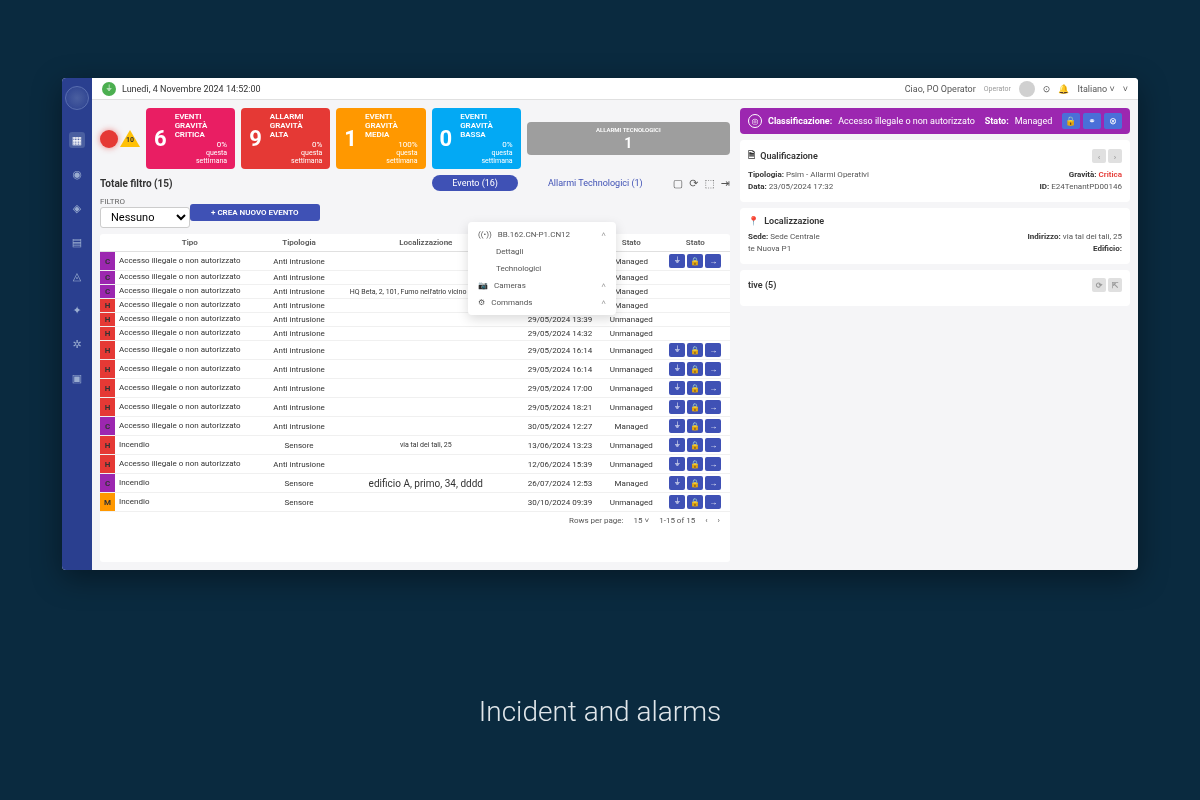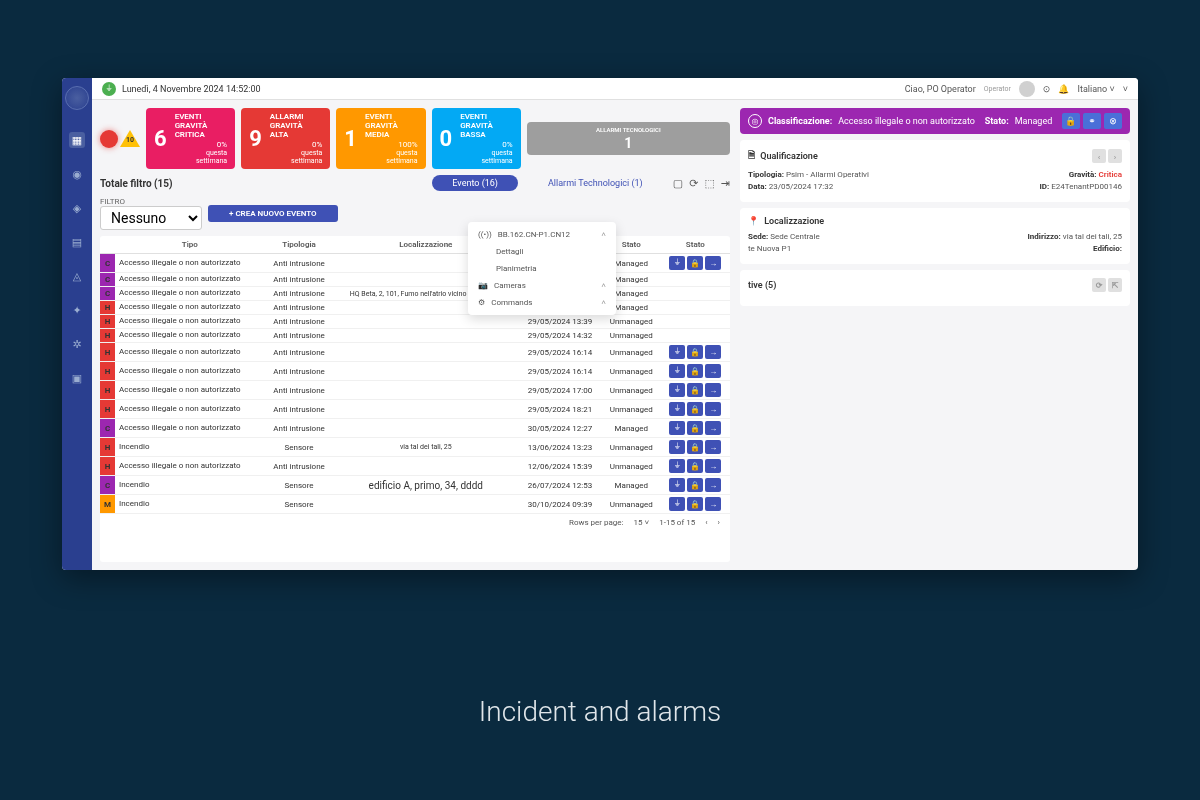--- a/index.html
+++ b/index.html
@@ -25,23 +25,23 @@
 .stat-card.crit{background:#e91e63}.stat-card.alta{background:#e53935}.stat-card.med{background:#ff9800}.stat-card.bas{background:#03a9f4}.stat-card.tech{background:#9e9e9e;flex:.5}
 .stat-num{font-size:22px;font-weight:bold}
 .stat-title{font-size:8px;font-weight:600;margin-bottom:1px}
 .stat-pct{font-size:8px;text-align:right}
 .tabs-row{display:flex;align-items:center;gap:10px;font-size:10px}
 .total{font-weight:700;color:#333}
 .tab{padding:3px 20px;border-radius:10px;font-size:9px}
 .tab.active{background:#3f51b5;color:#fff}
 .tab.inactive{color:#3f51b5}
 .tabs-icons{margin-left:auto;display:flex;gap:6px;color:#555;font-size:11px}
-.filter-row{display:flex;gap:6px;align-items:center}
+.filter-row{display:flex;align-items:center}
 .filter-label{font-size:8px;color:#666;text-transform:uppercase}
-.filter-select{font-size:14px;padding:2px 18px 2px 6px;border:1px solid #ccc;border-radius:3px;background:#fff}
+.filter-select{font-size:11px;padding:2px 18px 2px 6px;border:1px solid #ccc;border-radius:3px;background:#fff}
 .search{flex:1;padding:3px 8px;border:1px solid #ccc;border-radius:3px;font-size:9px}
 .new-btn{background:#3f51b5;color:#fff;border:none;border-radius:3px;padding:4px 21px;font-size:8px;font-weight:600;cursor:pointer}
 .table-wrap{flex:1;overflow:auto;background:#fff;border-radius:3px;position:relative}
 .tbl{width:100%;border-collapse:collapse;font-size:8px}
 .tbl th{text-align:center;padding:4px;color:#555;font-weight:600;border-bottom:1px solid #e0e0e0}
 .tbl td{padding:2px 4px;text-align:center;color:#333;border-bottom:1px solid #f0f0f0}
 .sev{width:14px;color:#fff;font-weight:bold;font-size:8px}
 .sev.C{background:#9c27b0}.sev.H{background:#e53935}.sev.M{background:#ff9800}
 .tipo-cell{text-align:left!important;padding-left:4px!important;line-height:1.1}
 .actions{display:flex;gap:2px;justify-content:center}
@@ -451,21 +451,21 @@
       <span>((•))</span>
       <span>BB.162.CN-P1.CN12</span>
       <span class="popup-chev">˄</span>
     </div>
   <div class="popup-item">
       <span style="width:12px"></span>
       <span>Dettagli</span>
     </div>
   <div class="popup-item">
       <span style="width:12px"></span>
-      <span>Planimetria</span>
+      <span>Technologici</span>
     </div>
   <div class="popup-item">
       <span>📷</span>
       <span>Cameras</span>
       <span class="popup-chev">˄</span>
     </div>
   <div class="popup-item">
       <span>⚙</span>
       <span>Commands</span>
       <span class="popup-chev">˄</span>

